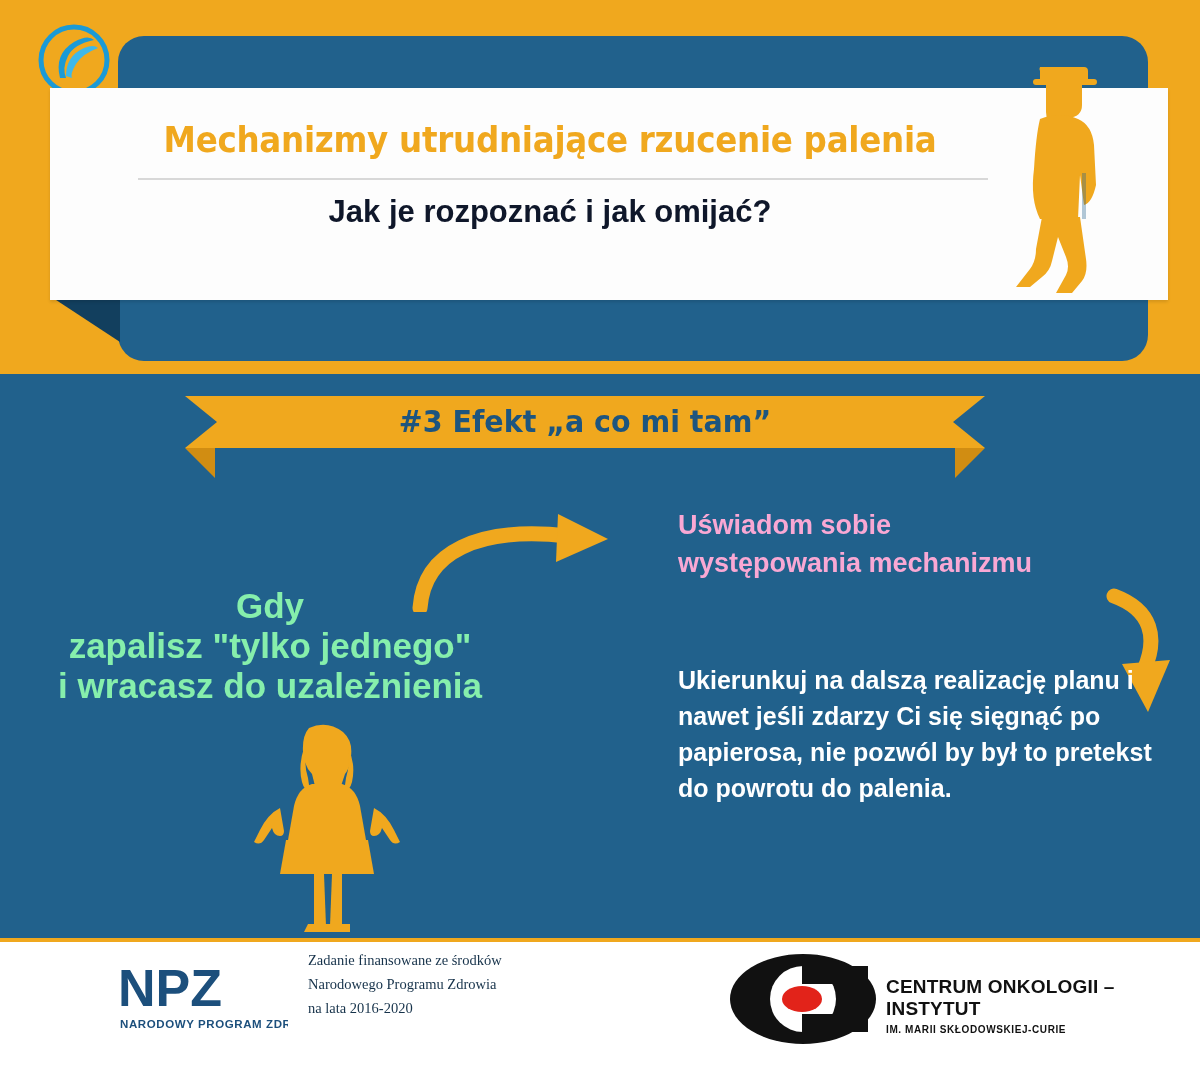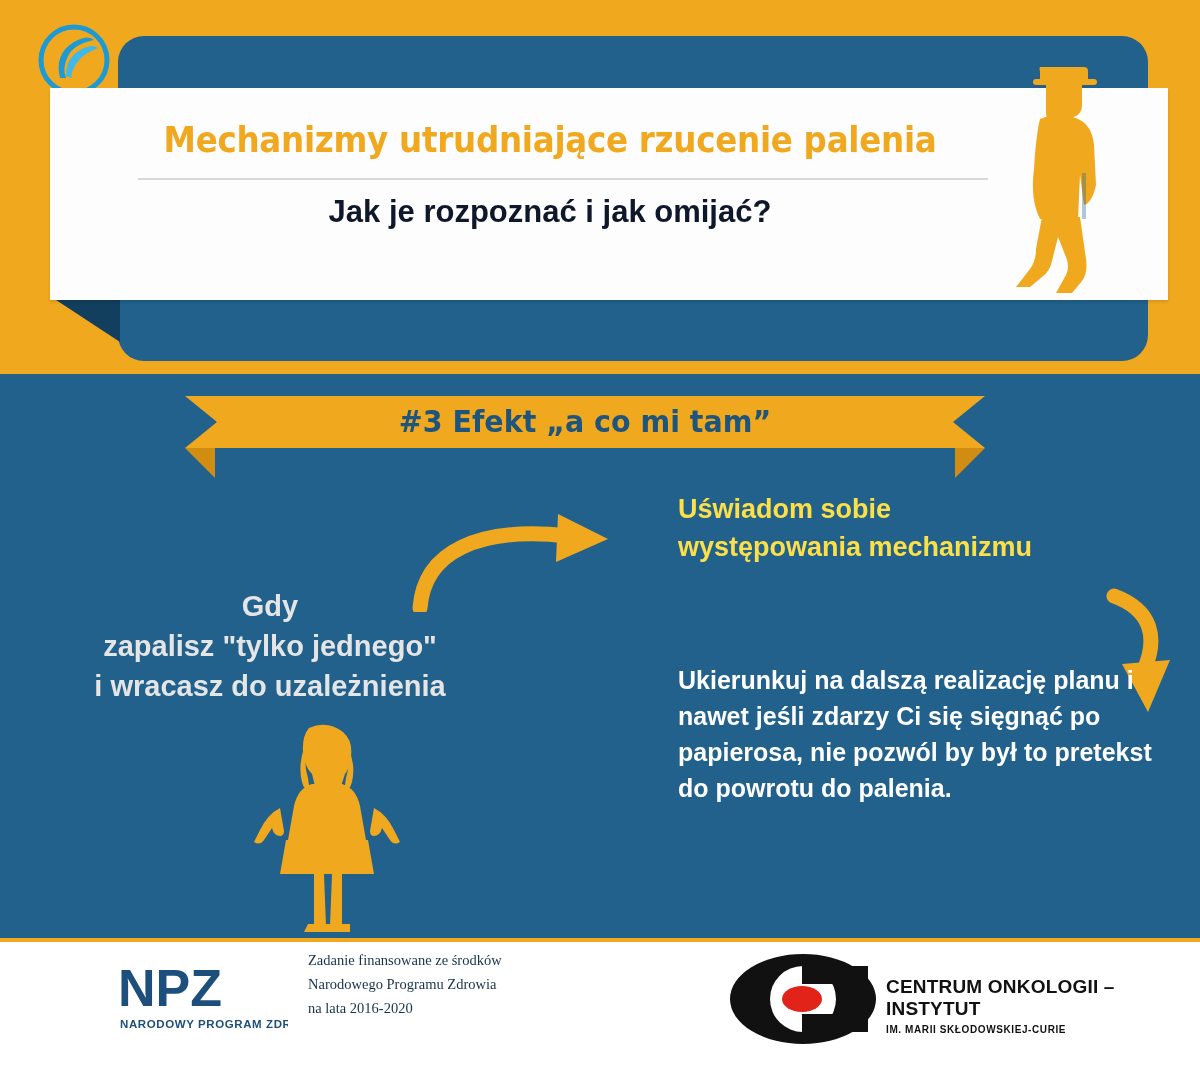--- a/index.html
+++ b/index.html
@@ -154,31 +154,31 @@
     clip-path: polygon(0 0, 100% 0, 0 100%);
   }
 
   
   .left-text {
     position: absolute;
     left: 10px;
     top: 586px;
     width: 520px;
     text-align: center;
-    color: #e5e5e5;
-    font-size: 29px;
+    color: #86efac;
+    font-size: 35px;
     line-height: 40px;
     font-weight: bold;
   }
   .right-top-text {
     position: absolute;
     left: 678px;
-    top: 490px;
+    top: 506px;
     width: 500px;
-    color: #fde047;
+    color: #f9a8d4;
     font-size: 27px;
     line-height: 38px;
     font-weight: bold;
   }
   .right-body-text {
     position: absolute;
     left: 678px;
     top: 662px;
     width: 490px;
     color: #ffffff;

